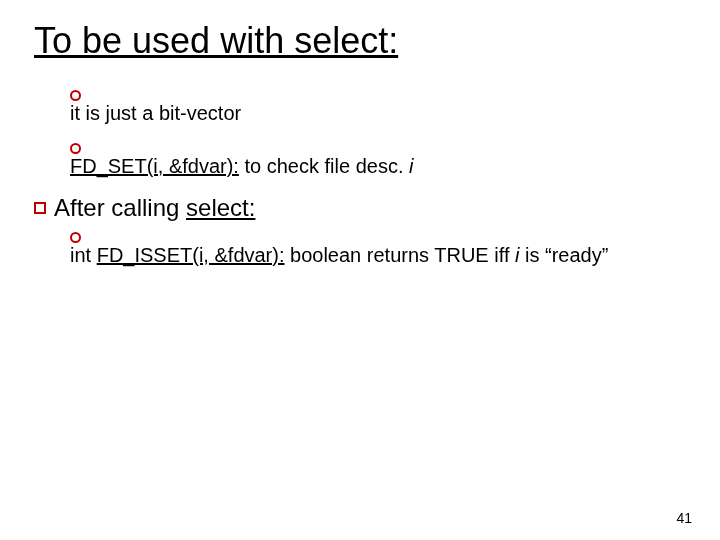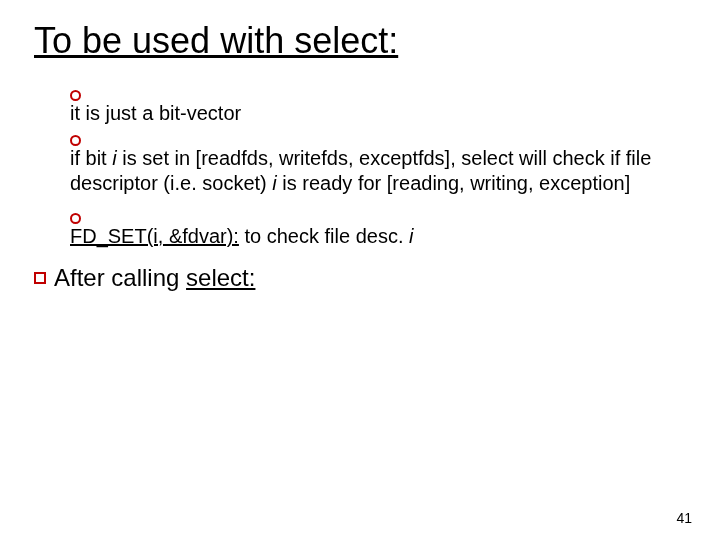--- a/index.html
+++ b/index.html
@@ -84,26 +84,20 @@
 <div class="slide">
 
   <h1 class="title">To be used with select:</h1>
 
 
   <div class="l2">
     <span class="ci"></span>
     <span class="txt">it is just a bit-vector</span>
   </div>
 
-  <div class="l2">
-    <span class="ci"></span>
-    <span class="txt">
-      <span>if bit </span><span class="it">i</span><span> is set in [readfds, writefds, exceptfds], select will check if file descriptor (i.e. socket) </span><span class="it">i</span><span> is ready for [reading, writing, exception]</span>
-    </span>
-  </div>
 
   <div class="gap"></div>
 
 
 
   <div class="l2">
     <span class="ci"></span>
     <span class="txt">
       <span class="u">FD_SET(i, &amp;fdvar):</span><span> to check file desc. </span><span class="it">i</span>
     </span>
@@ -111,15 +105,21 @@
 
   <div class="gap"></div>
 
   <div class="l1">
     <span class="sq"></span>
     <span class="txt">
       <span>After calling </span><span class="u">select:</span>
     </span>
   </div>
 
+  <div class="l2">
+    <span class="ci"></span>
+    <span class="txt">
+      <span>int </span><span class="u">FD_ISSET(i, &amp;fdvar):</span><span> boolean returns TRUE iff </span><span class="it">i</span><span> is “ready”</span>
+    </span>
+  </div>
 
   <div class="pagenum">41</div>
 </div>
 
 </body></html>

